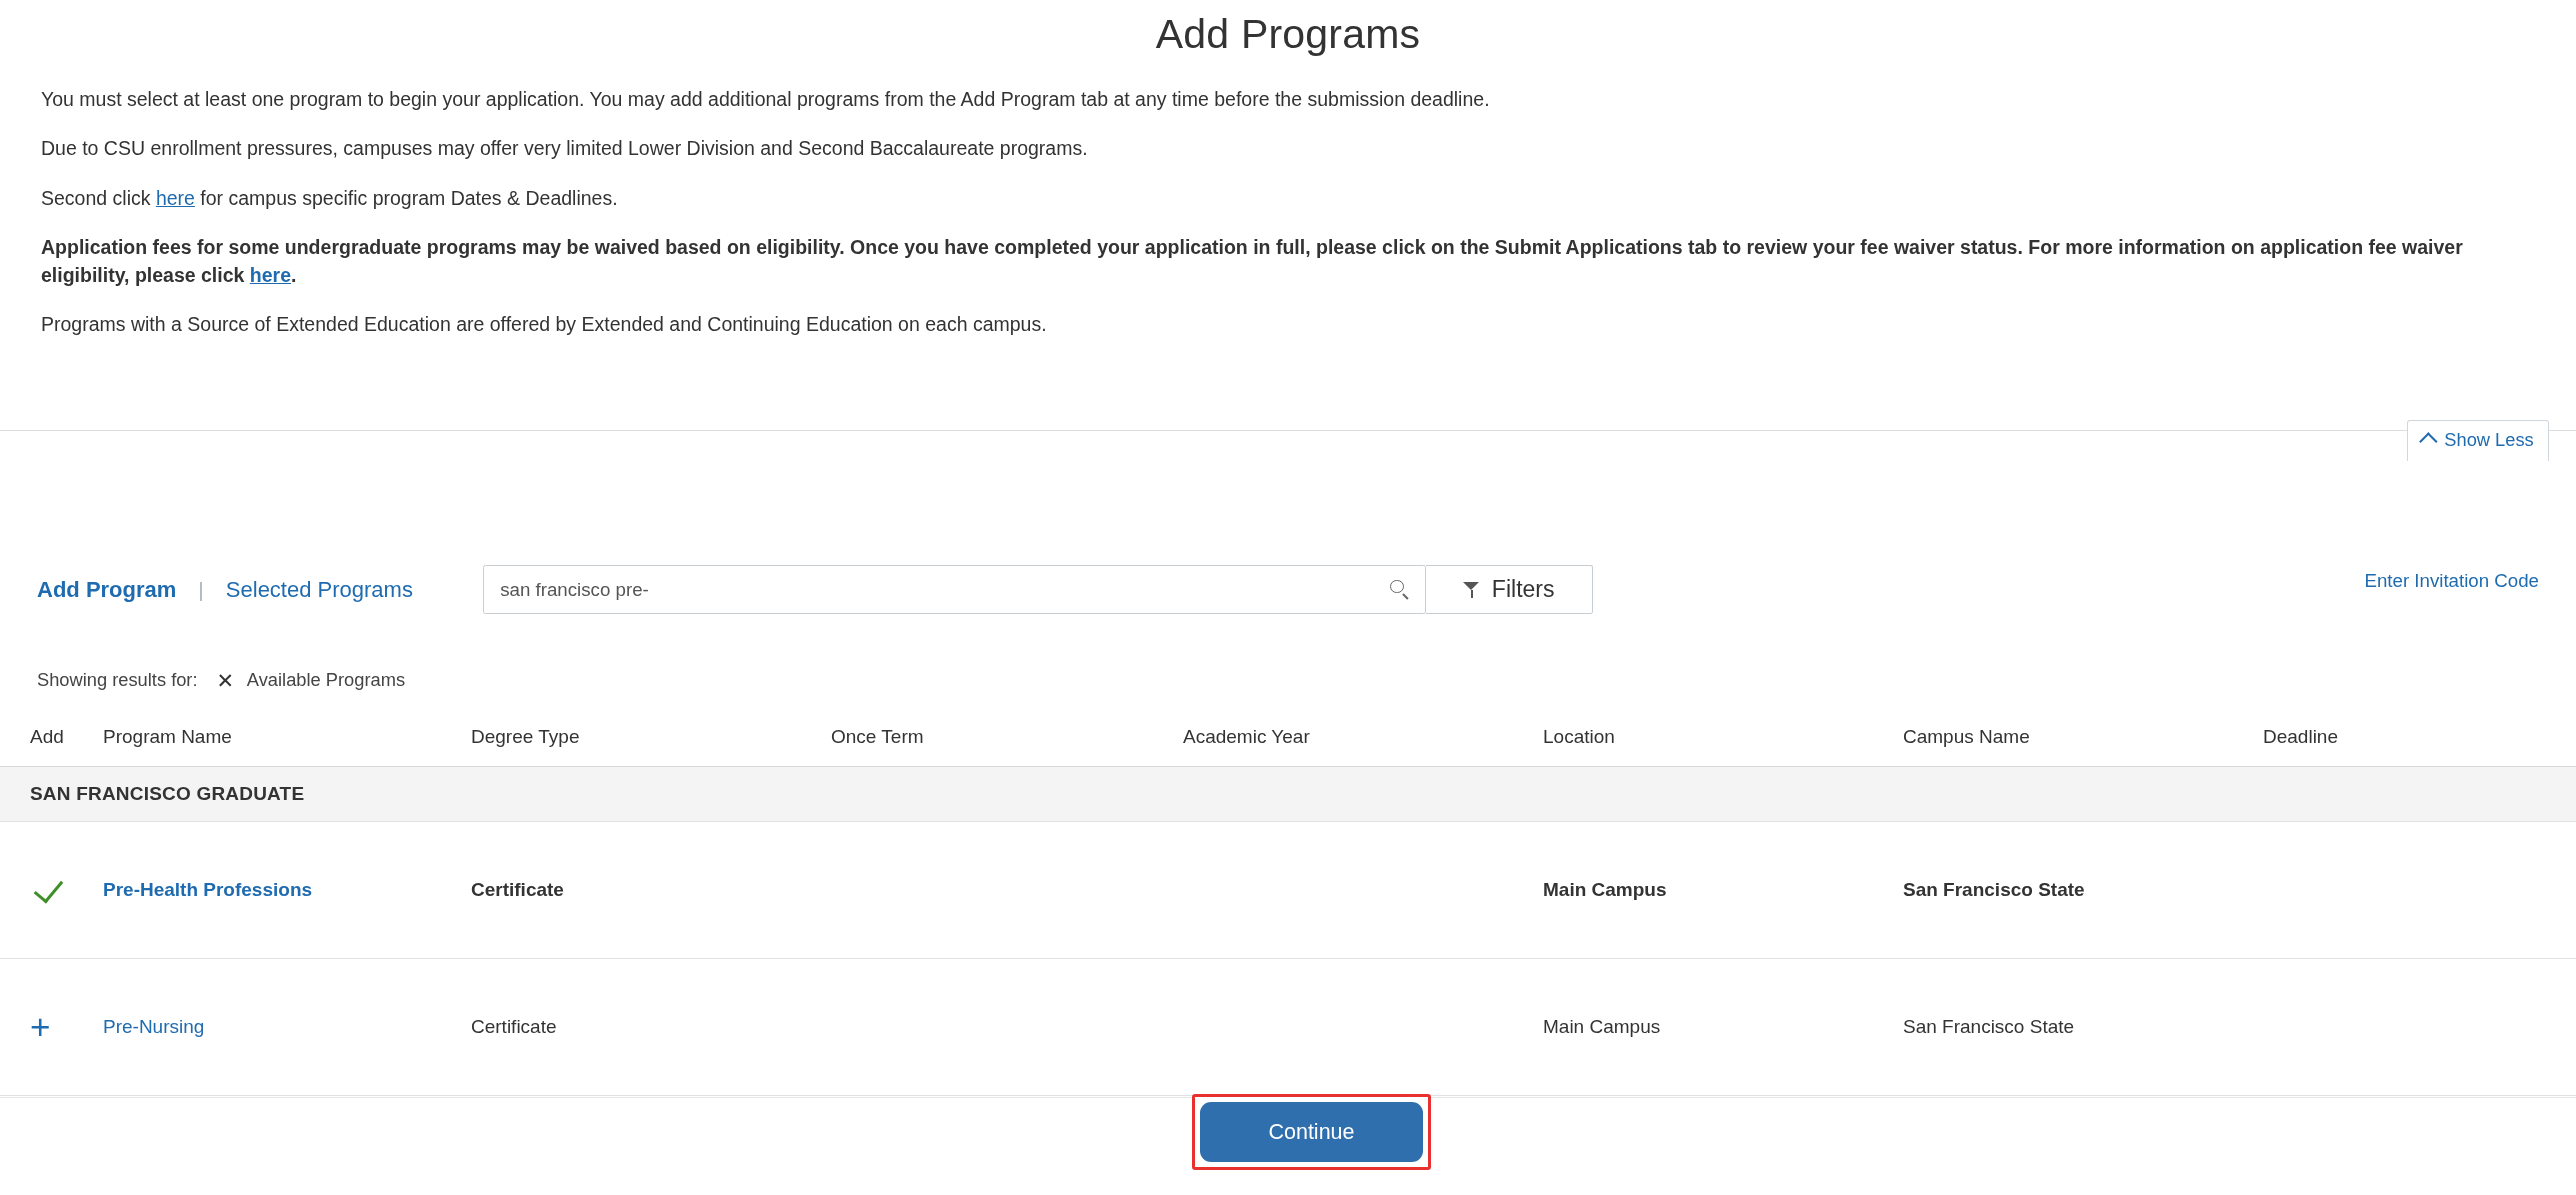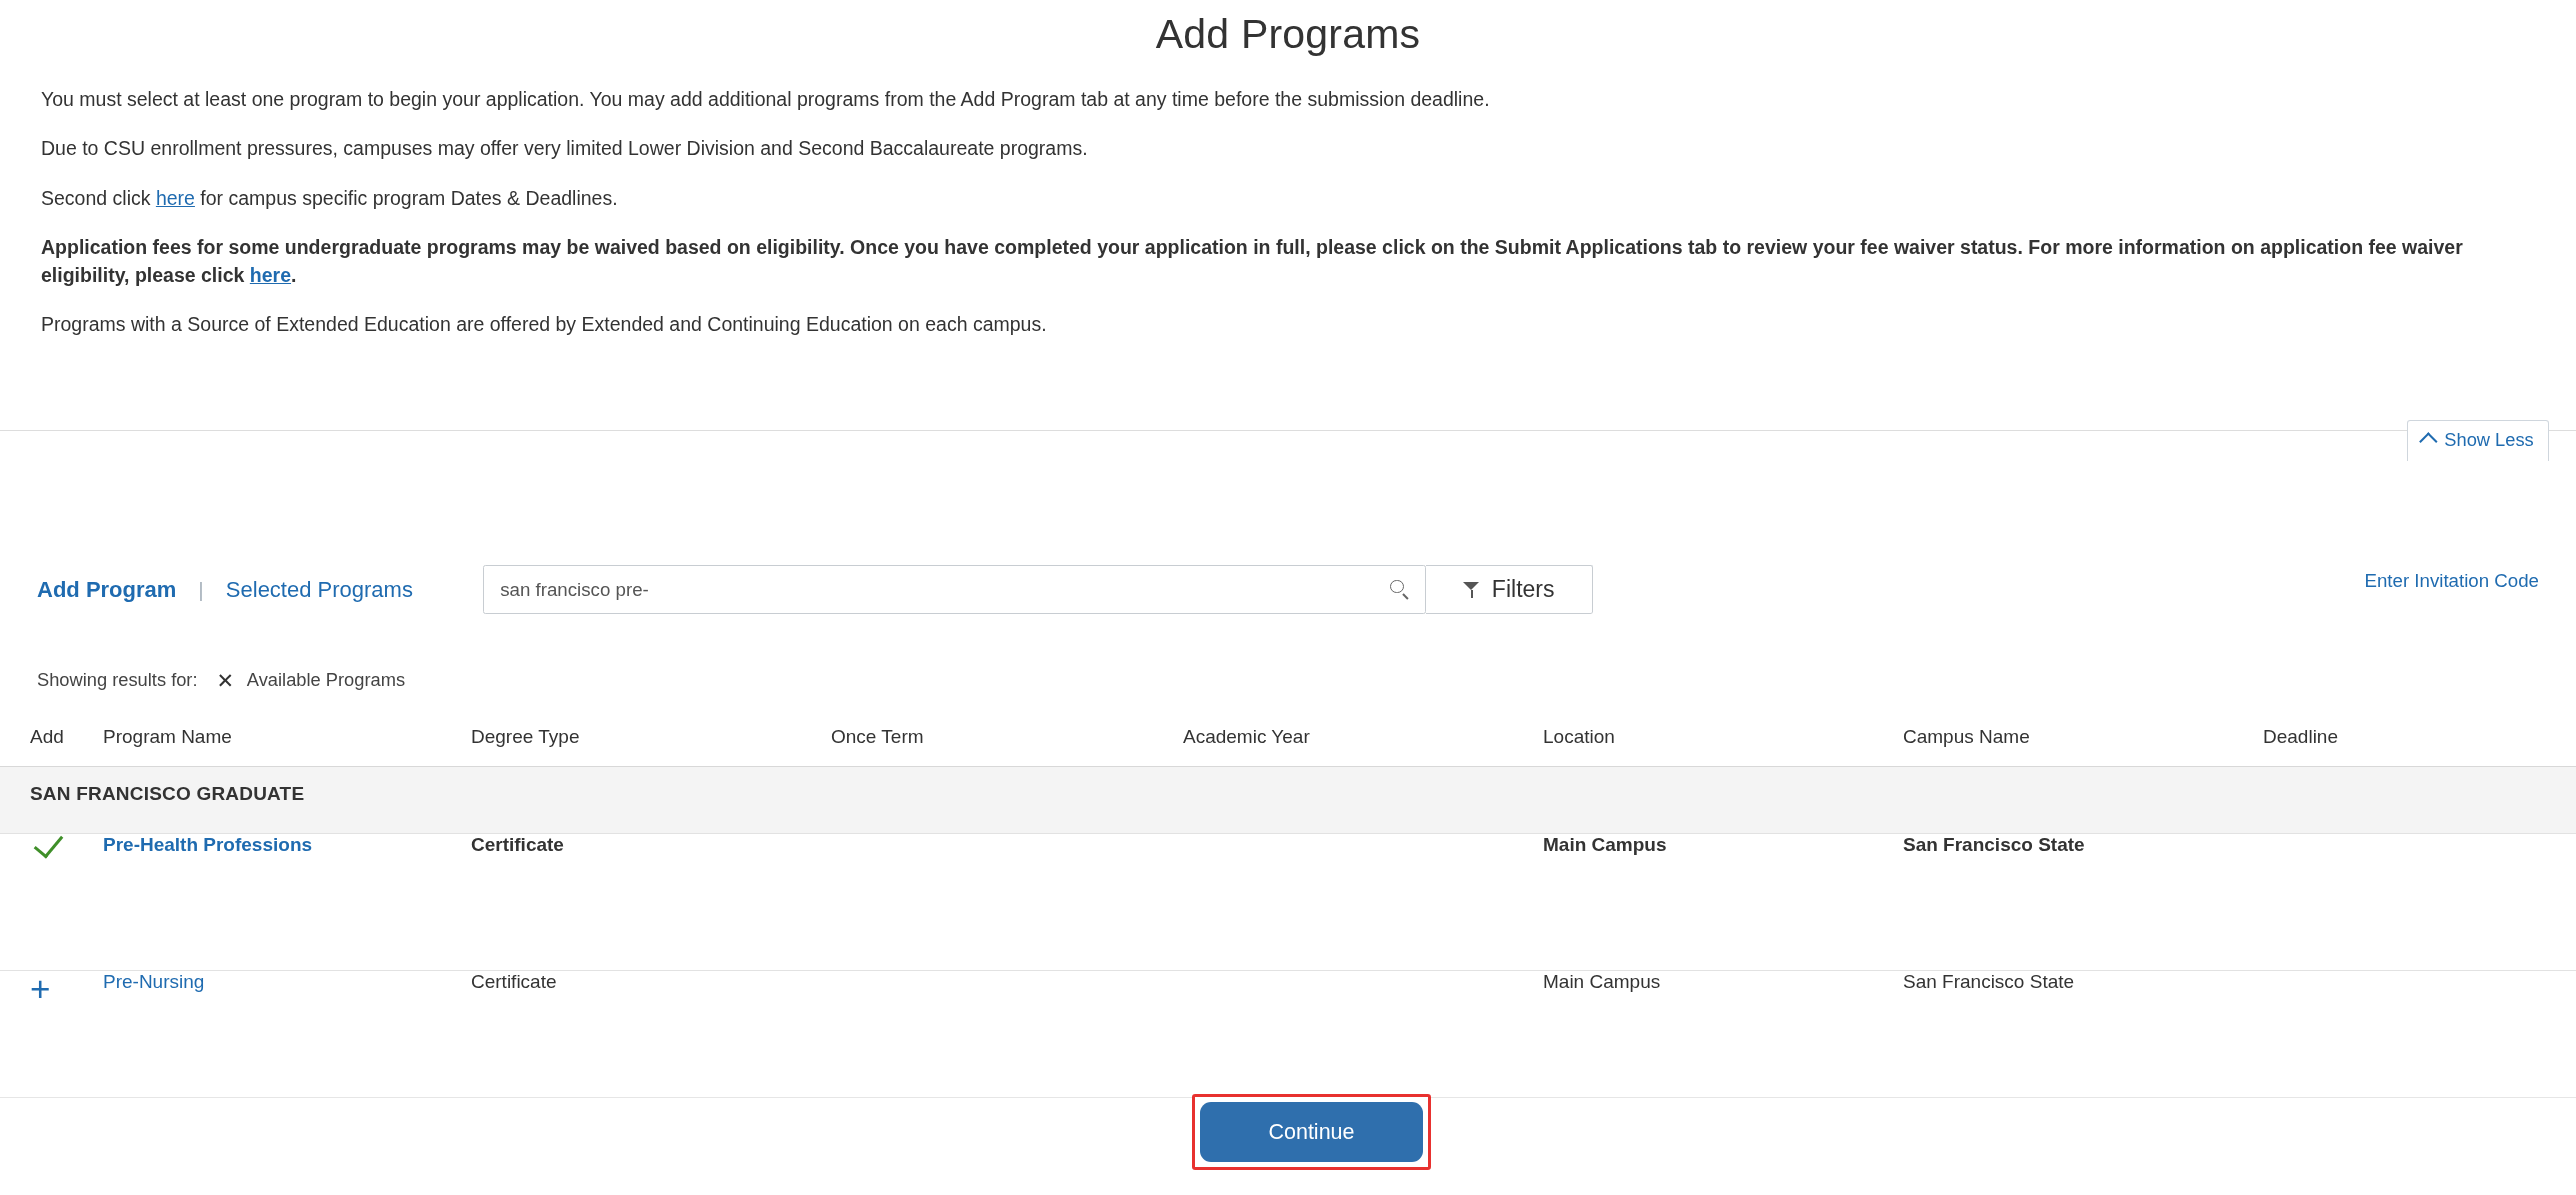--- a/index.html
+++ b/index.html
@@ -226,29 +226,29 @@
   .c-deg   { width: 360px; }
   .c-term  { width: 352px; }
   .c-year  { width: 360px; }
   .c-loc   { width: 360px; }
   .c-camp  { width: 360px; }
   .c-dead  { width: 302px; }
 
   .group-row {
     background: #f4f4f4;
     border-bottom: 0.8px solid #e2e2e2;
-    padding: 16px 0 28px 30px;
+    padding: 16px 0 16px 30px;
     font-size: 19px;
     font-weight: bold;
     color: #333;
     letter-spacing: 0.2px;
   }
   .trow {
     display: flex;
-    align-items: flex-start;
+    align-items: center;
     border-bottom: 0.8px solid #e2e2e2;
     height: 137px;
     font-size: 19px;
   }
   .trow.bold-row { font-weight: bold; }
   .trow .c-name a { color: #1f6bb0; text-decoration: none; }
   .check {
     display: inline-block;
     width: 27px; height: 16px;
     border-left: 3.2px solid #3f8f29;

